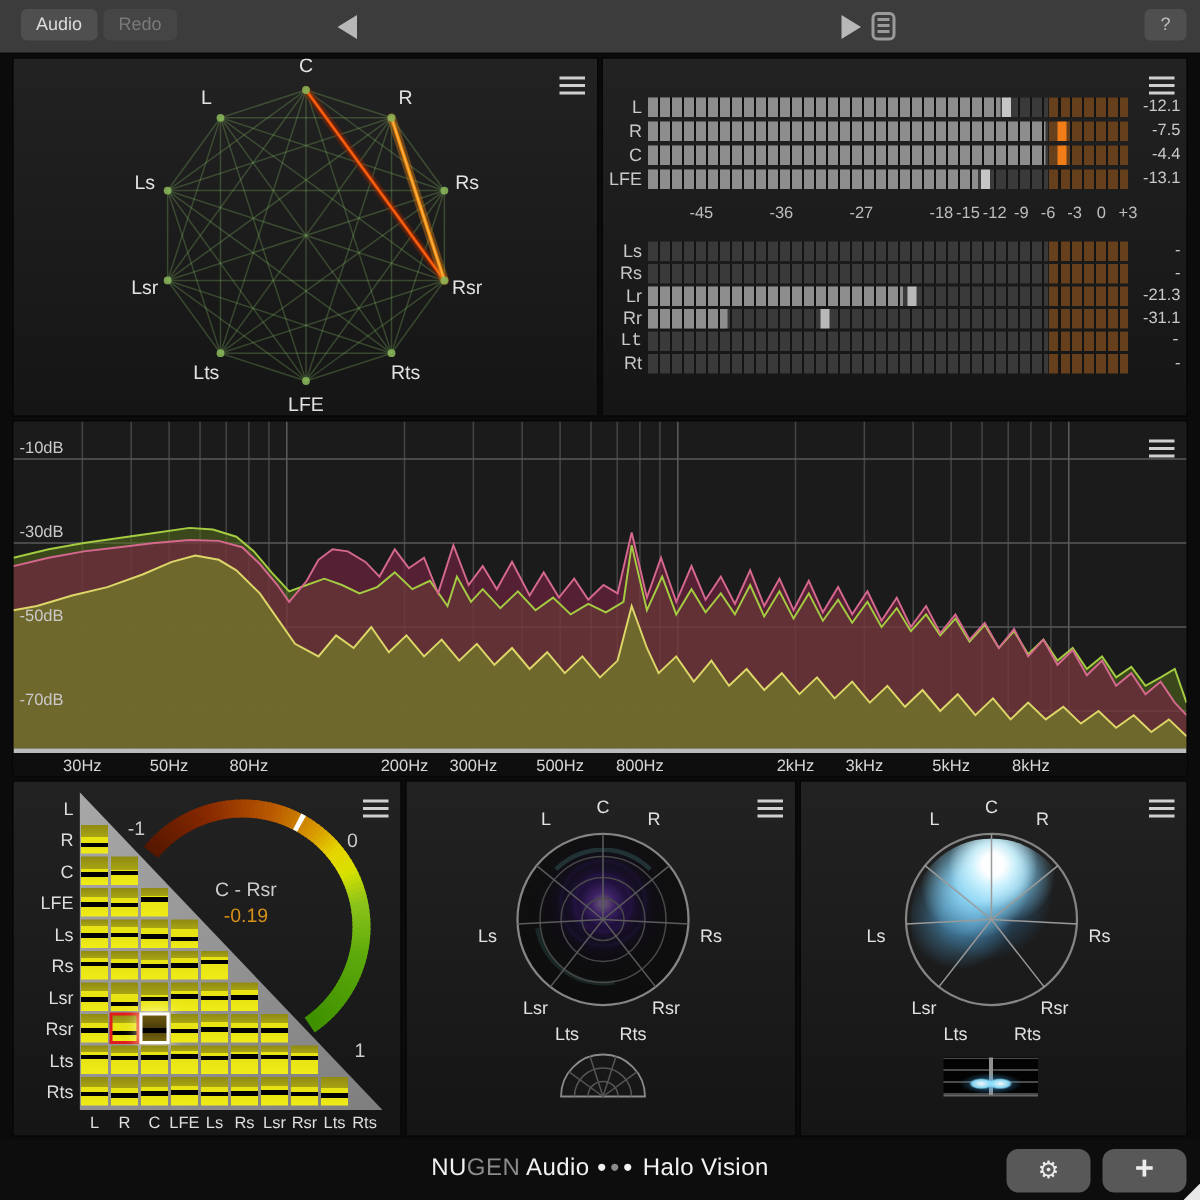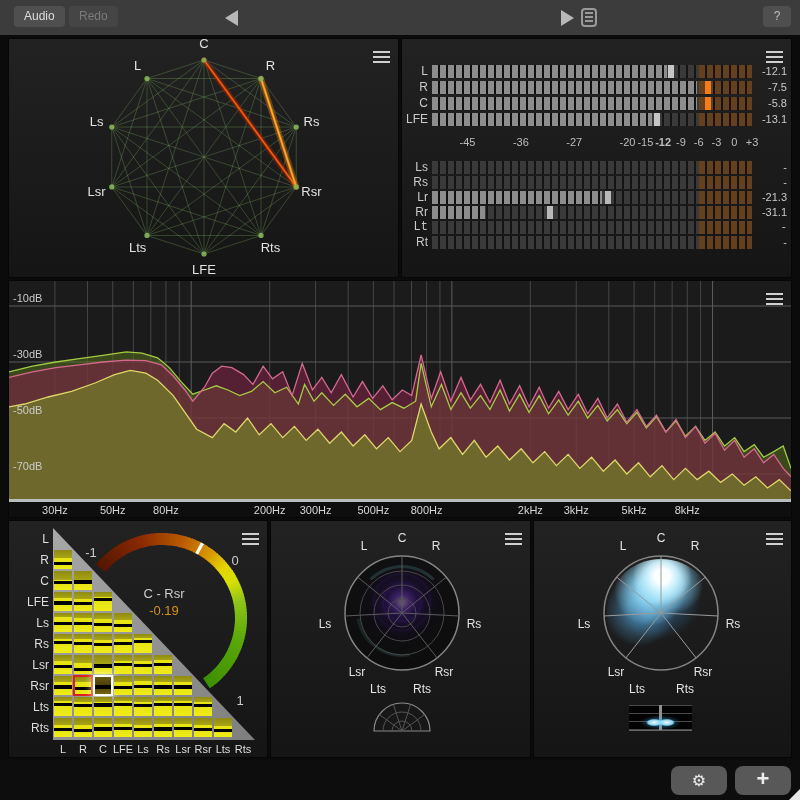--- a/index.html
+++ b/index.html
@@ -200,40 +200,40 @@
         <span class="mval">-7.5</span>
       </div>
       <div class="mrow" style="top: 58px;">
         <span class="mlabel">C</span>
         <div class="mbar">
           <div class="zone zoneA"></div>
           <div class="zone zoneB"></div>
           <div class="zone lit" style="width: 82.7778%;"></div>
           <div class="pk" style="left: calc(86.2963% - 3px); background: rgb(240, 125, 24);"></div>
         </div>
-        <span class="mval">-5.8</span>
+        <span class="mval">-4.4</span>
       </div>
       <div class="mrow" style="top: 74px;">
         <span class="mlabel">LFE</span>
         <div class="mbar">
           <div class="zone zoneA"></div>
           <div class="zone zoneB"></div>
           <div class="zone lit" style="width: 68.7037%;"></div>
           <div class="pk" style="left: calc(70.1852% - 3px); background: rgb(198, 198, 198);"></div>
         </div>
         <span class="mval">-13.1</span>
       </div>
     </div>
   <div class="scale" id="mscale" style="top:97px;left:30px;width:320px;">
       <span style="left: 11.1111%;">-45</span>
       <span style="left: 27.7778%;">-36</span>
       <span style="left: 44.4444%;">-27</span>
-      <span style="left: 61.1111%;">-20</span>
+      <span style="left: 61.1111%;">-18</span>
       <span style="left: 66.6667%; text-align: right;">-15</span>
-      <span style="left: 72.2222%; font-weight: bold;">-12</span>
+      <span style="left: 72.2222%;">-12</span>
       <span style="left: 77.7778%;">-9</span>
       <span style="left: 83.3333%;">-6</span>
       <span style="left: 88.8889%;">-3</span>
       <span style="left: 94.4444%;">0</span>
       <span style="left: 100%;">+3</span>
     </div>
   <div id="mgroup2">
       <div class="mrow" style="top: 122px;">
         <span class="mlabel">Ls</span>
         <div class="mbar">
@@ -603,16 +603,22 @@
     <span style="left:151px;top:168px;">Rts</span>
   </div>
   <div class="burger">
       <i></i>
       <i></i>
       <i></i>
     </div>
 </div>
 
 <div id="bbar">
+  <div id="brand">
+    <span>NU</span><span class="dim">GEN</span>
+    <span>Audio</span>
+    <span class="dots">●<span class="dim">●</span>●</span>
+    <span>Halo Vision</span>
+  </div>
   <div class="bbtn" id="gear"><span>⚙</span></div>
   <div class="bbtn" id="plus"><span>+</span></div>
   <div id="grip"></div>
 </div>
 
 </body></html>

